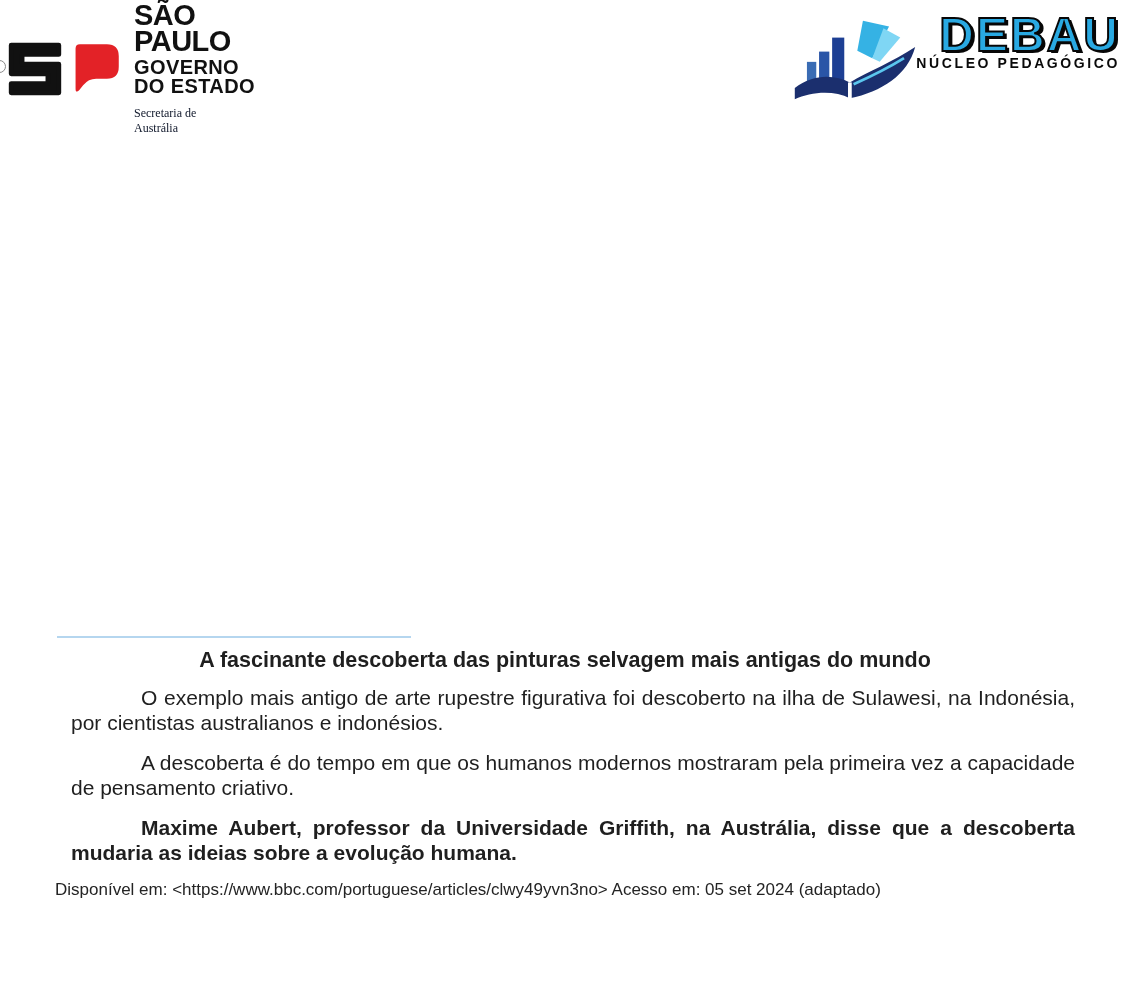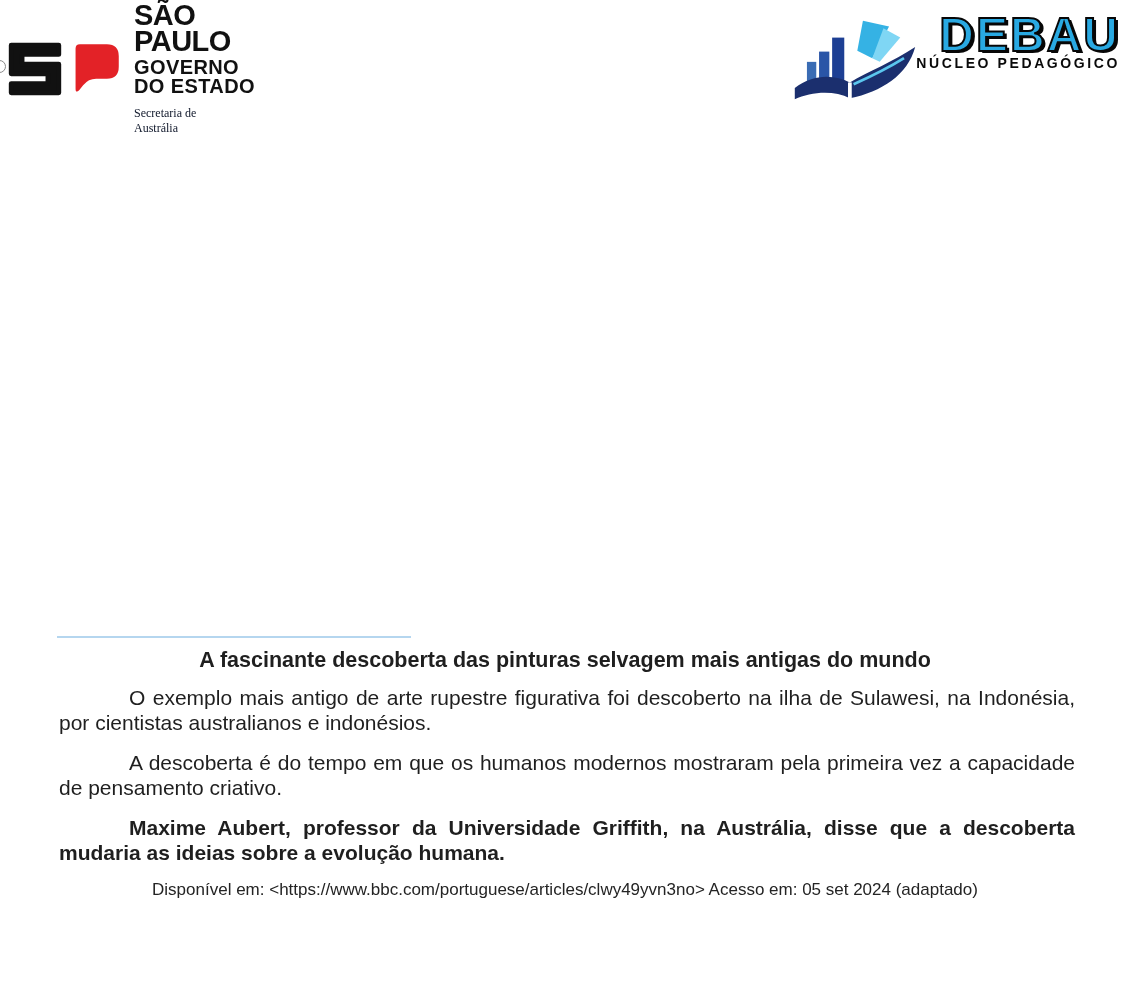--- a/index.html
+++ b/index.html
@@ -45,25 +45,25 @@
     white-space:nowrap;
   }
 
   
   .article{position:absolute;left:55px;top:636px;width:1020px;}
   .divider{width:354px;height:2px;background:var(--divider);margin:0 0 10px 2px;}
   .article h1{
     font-size:21.5px;line-height:25px;font-weight:bold;text-align:center;margin:0 0 12px 0;color:var(--ink);
   }
   .article p{
-    font-size:21px;line-height:25px;text-align:justify;text-indent:70px;margin:0 0 15px 4px;color:var(--ink);
+    font-size:21px;line-height:25px;text-align:justify;text-indent:70px;margin:0 0 15px 16px;color:var(--ink);
   }
   .article p.bold{font-weight:bold;}
   .source{
-    font-size:17px;line-height:20px;text-align:center;color:#242424;margin-top:0;
+    font-size:17px;line-height:20px;text-align:left;color:#242424;margin-top:0;
   }
 </style>
 </head>
 <body>
 
 <div class="sp-logo">
   <span class="reg-mark"></span>
   <div class="sp-mark">
     <svg width="58" height="54" viewBox="0 0 100 100">
       <path d="M94,6 V23 H26 V41 H94 V94 H6 V77 H74 V59 H6 V6 Z" style="fill:var(--sp-black);stroke:var(--sp-black);" stroke-width="9" stroke-linejoin="round"></path>

